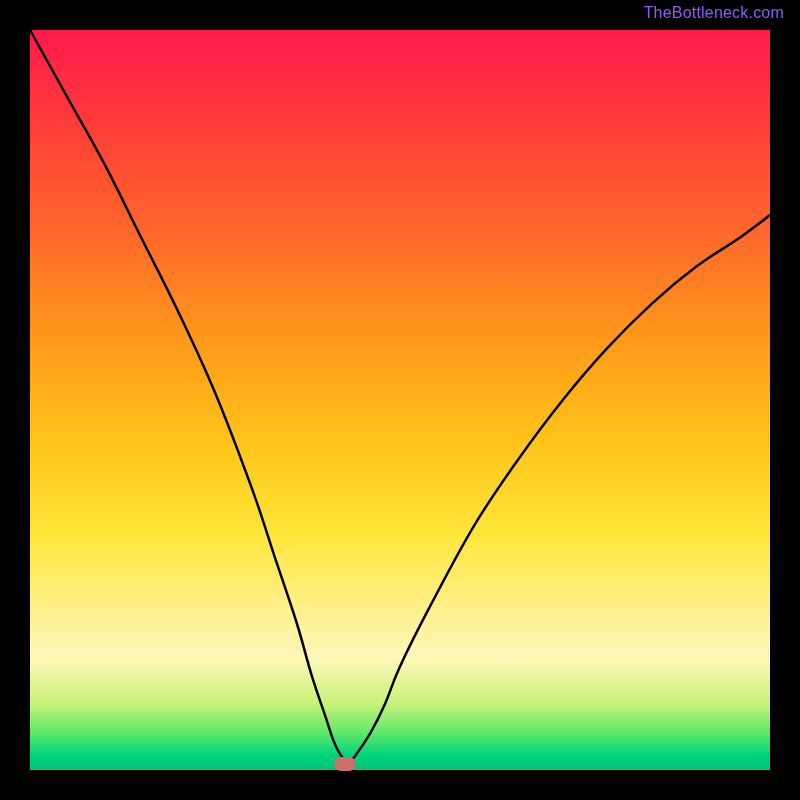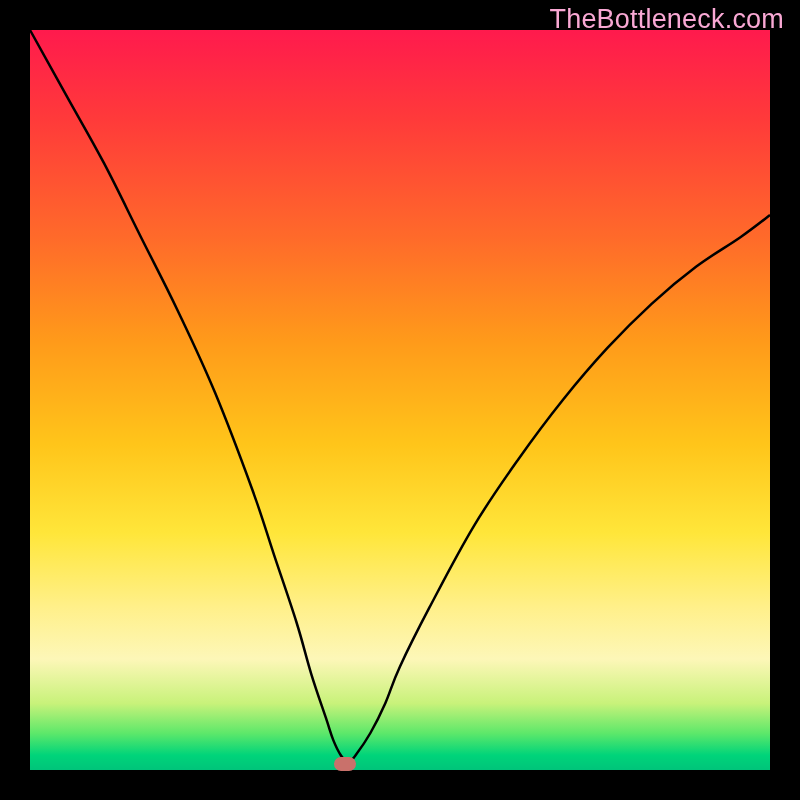--- a/index.html
+++ b/index.html
@@ -37,22 +37,22 @@
       #c8f27a 91%,
       #5ee86a 95%,
       #00d47a 98%,
       #00c47a 100%
     );
   }
   .watermark {
     position: absolute;
     top: 4px;
     right: 16px;
-    color: #f9a8d4;
-    font-size: 27px;
+    color: #8b5cf6;
+    font-size: 16px;
     letter-spacing: 0.2px;
     font-weight: 500;
     user-select: none;
   }
   svg.curve {
     position: absolute;
     left: 0;
     top: 0;
     width: 740px;
     height: 740px;

